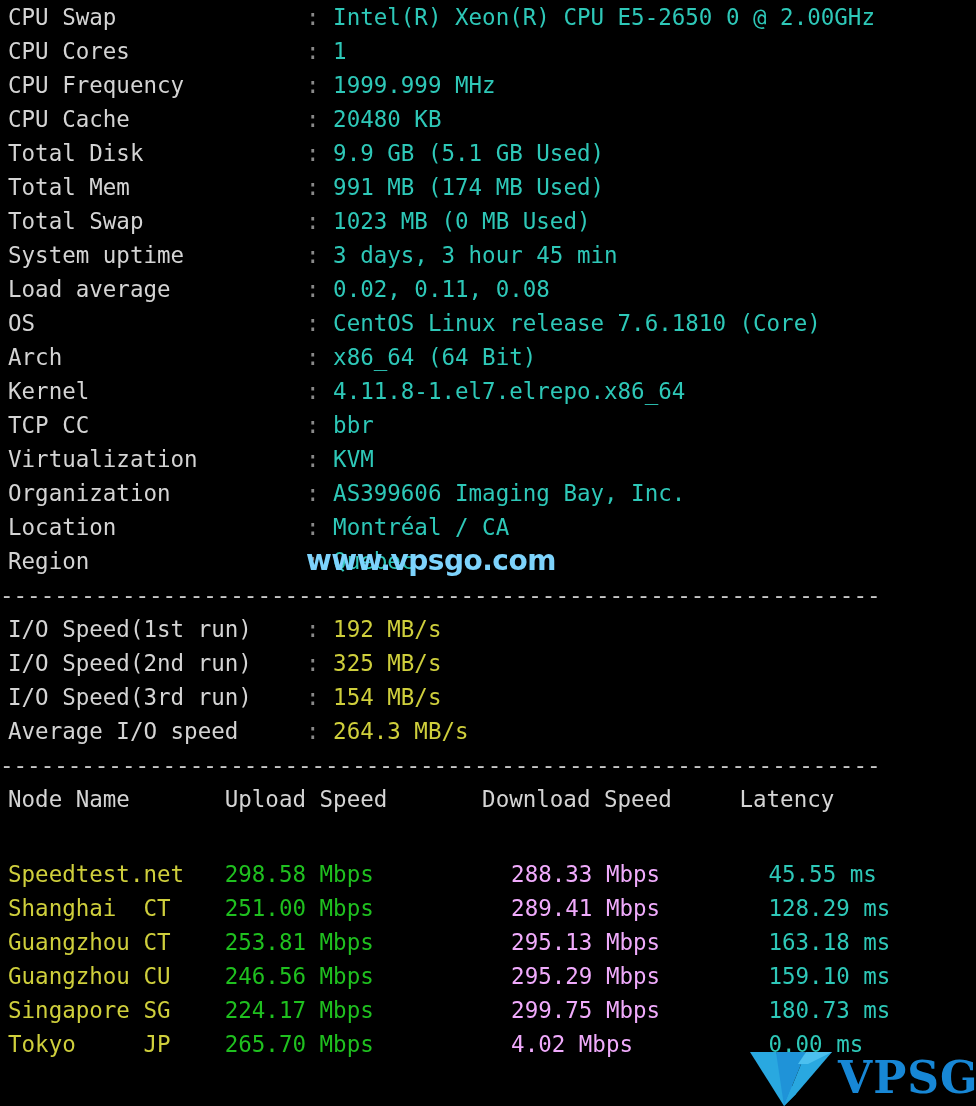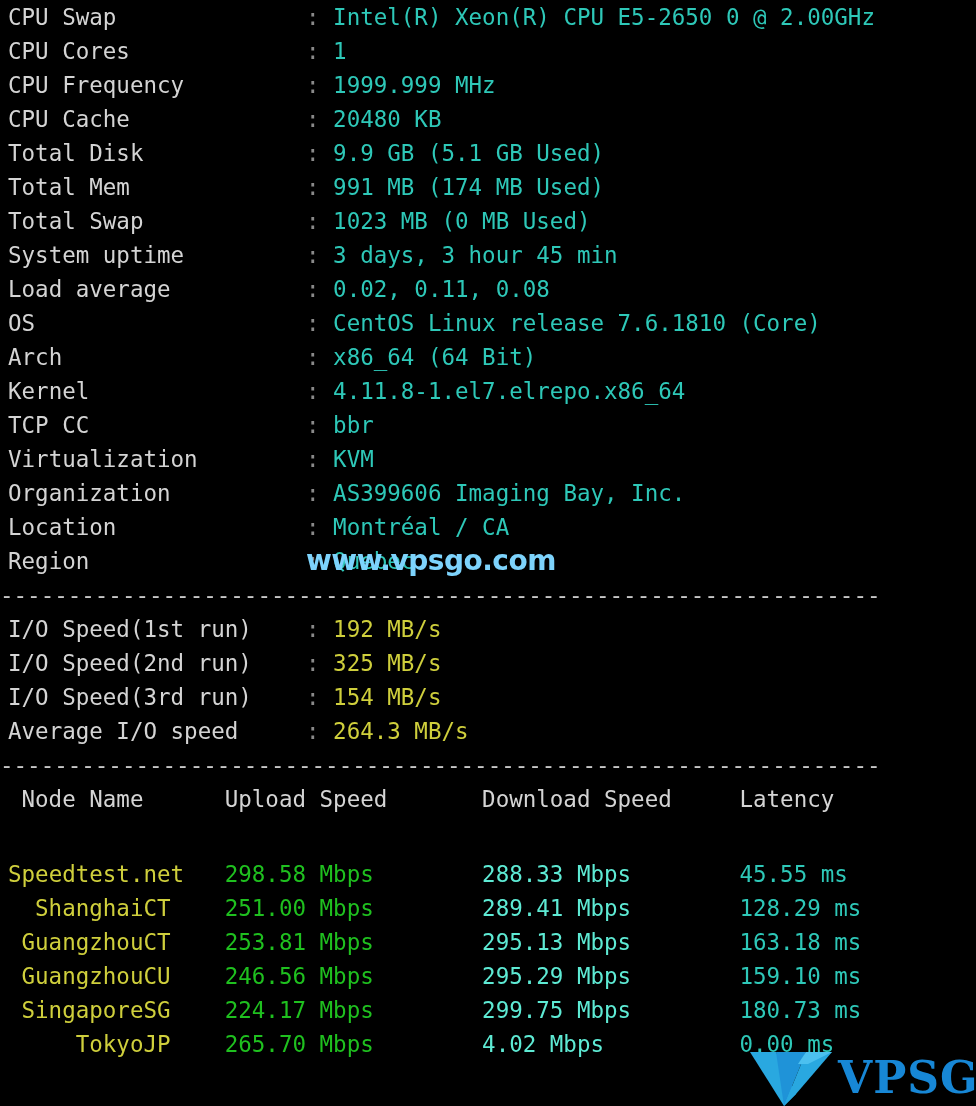--- a/index.html
+++ b/index.html
@@ -31,36 +31,36 @@
     letter-spacing: 0px;
     white-space: pre;
     padding-left: 8px;
     box-sizing: border-box;
   }
   .label      { color: #d4d4d4; }
   .colon      { color: #8a8a8a; }
   .val-cyan   { color: #2ec8b8; }
   .val-yellow { color: #cfcf3c; margin-top: 41px; }
   .val-green  { color: #1fc01f; }
-  .val-red    { color: #5eead4; }
+  .val-red    { color: #f0abfc; margin-left: 29px; }
   .hdr        { color: #d4d4d4; }
 
   .sep {
     height: 34px;
     line-height: 34px;
     font-size: 22.5px;
     color: #c8c8c8;
     white-space: pre;
     overflow: hidden;
     padding-left: 0px;
   }
 
   
   .c-label { display:inline-block; width: 22ch; }
-  .c-node  { display:inline-block; width: 10ch; text-align: right; }
+  .c-node  { display:inline-block; width: 10ch; }
   .c-isp   { display:inline-block; width: 6ch;  }
   .c-up    { display:inline-block; width: 19ch; }
   .c-down  { display:inline-block; width: 19ch; }
   .c-lat   { display:inline-block; width: 12ch; }
 
   
   #watermark {
     position: absolute;
     left: 306px;
     top: 544px;

